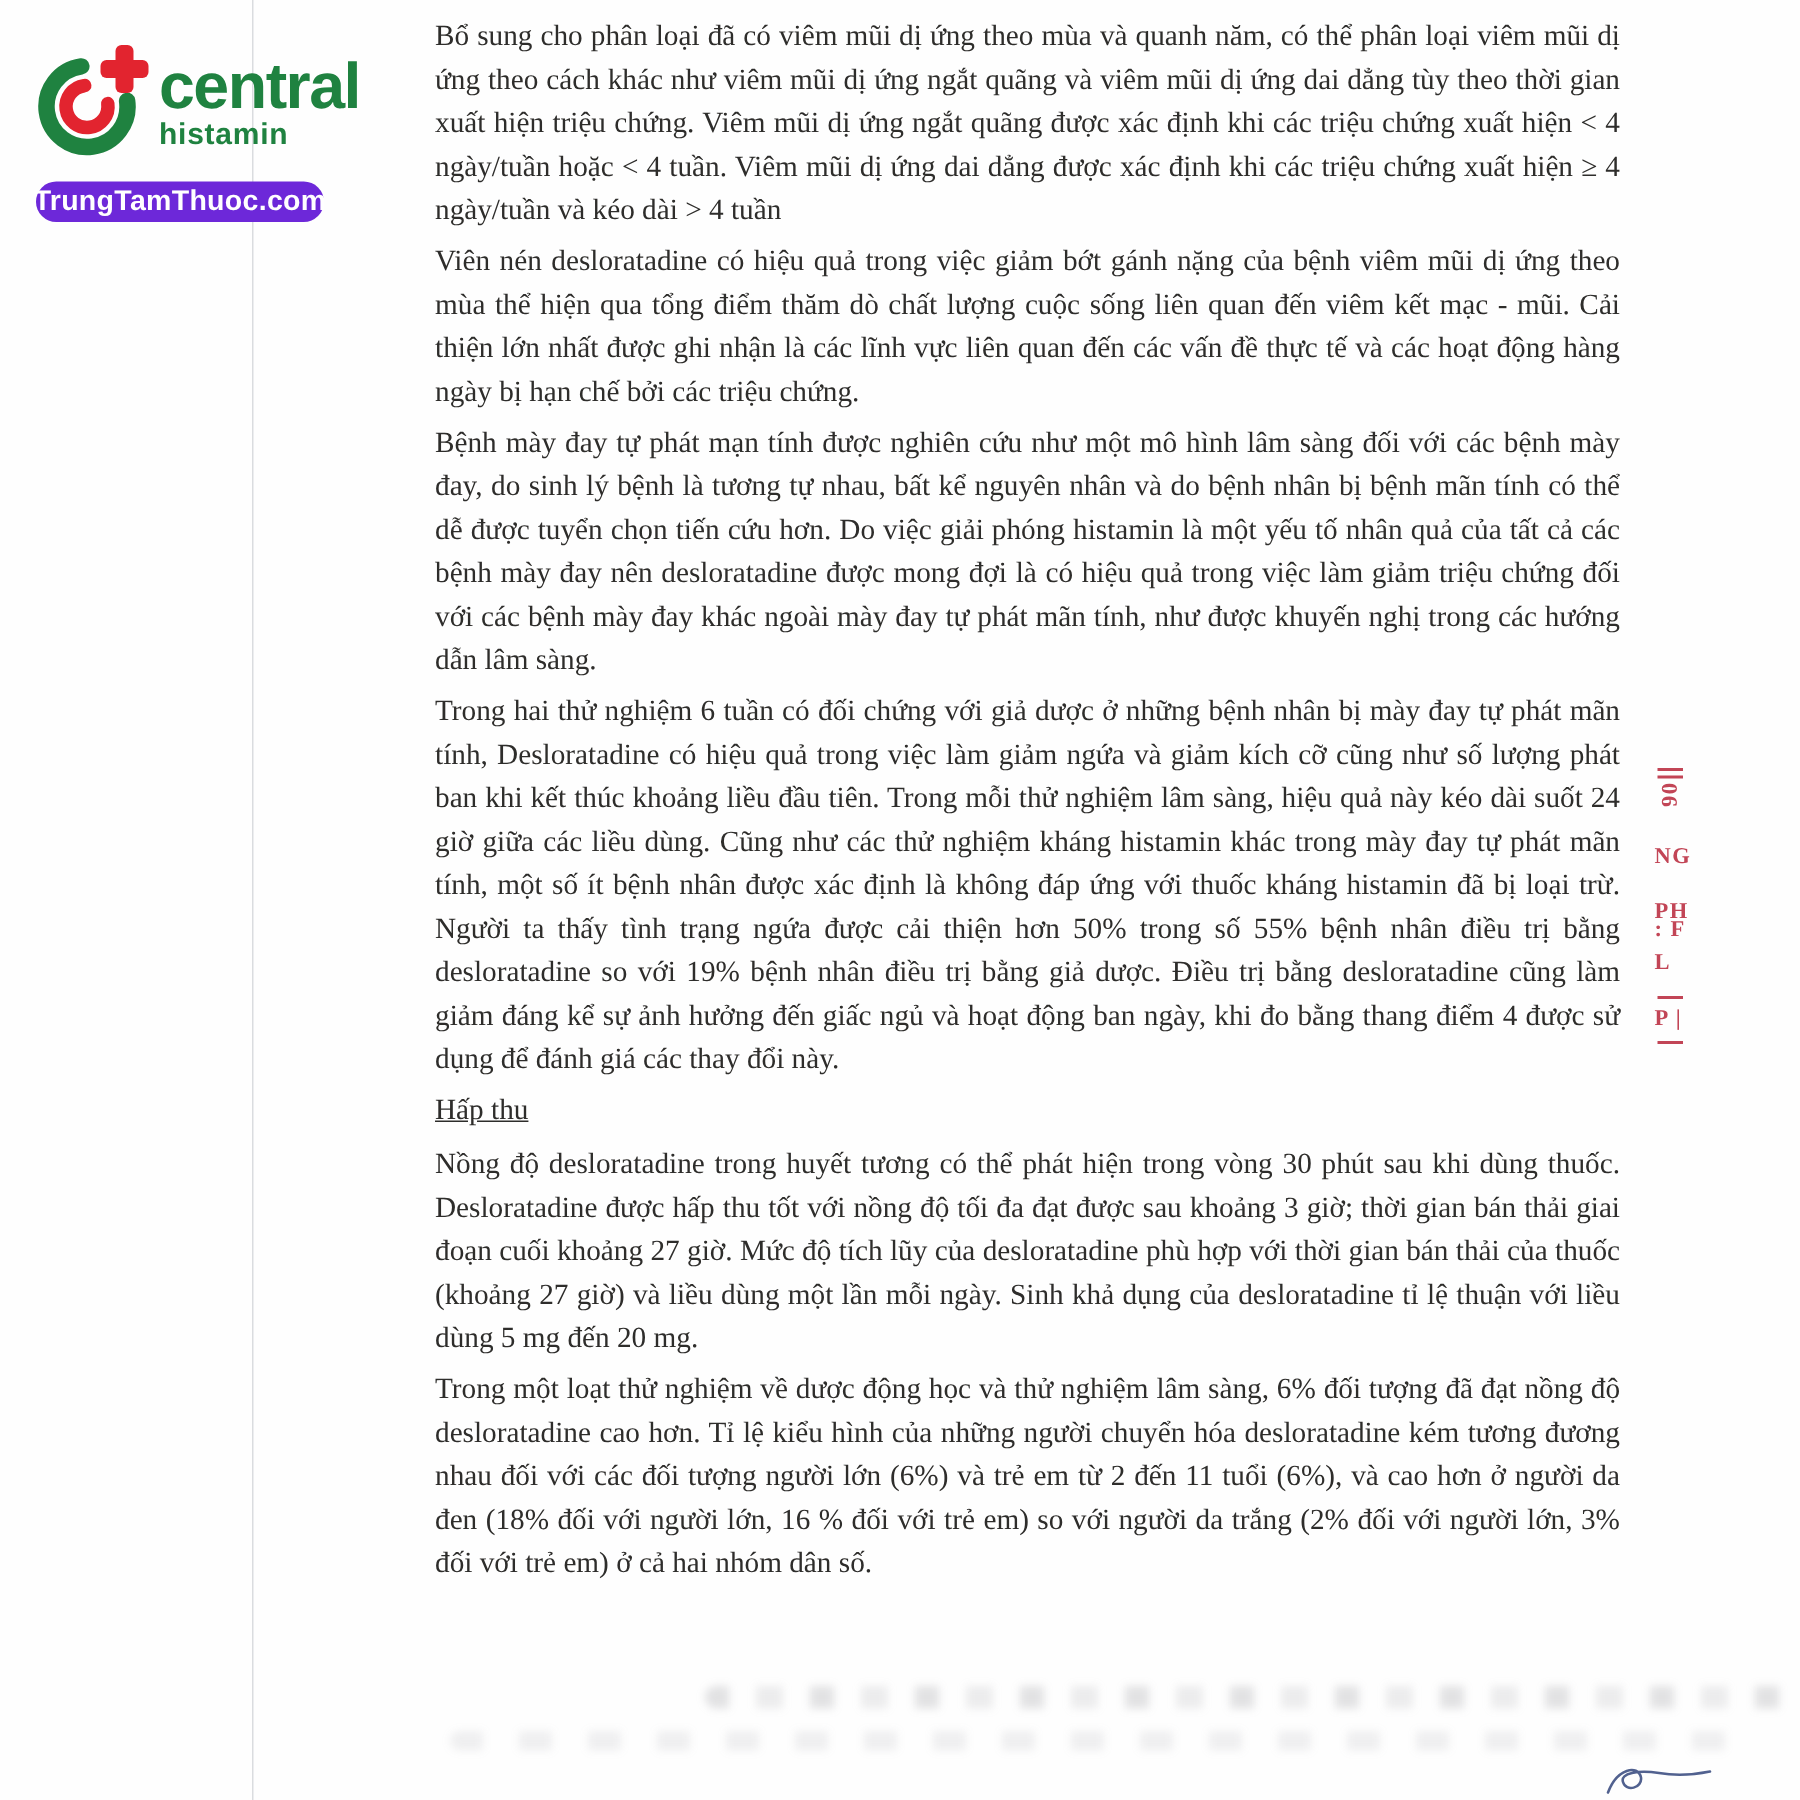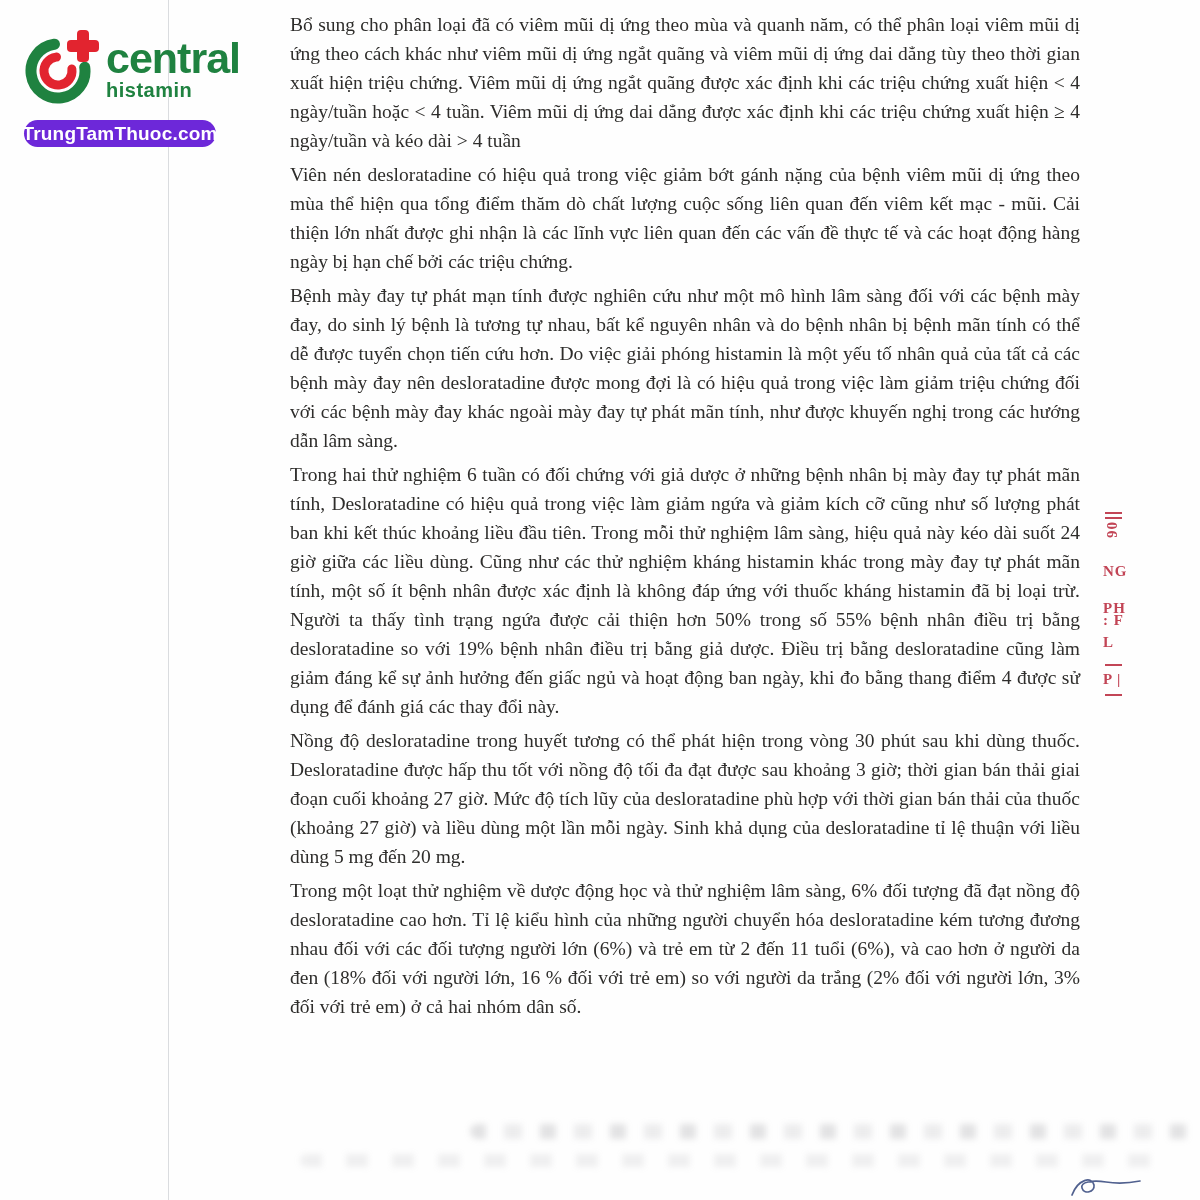--- a/index.html
+++ b/index.html
@@ -99,20 +99,21 @@
     </span>
   </div>
   <div class="logo-banner" style="background:#6d28d9">TrungTamThuoc.com</div>
 </div>
 
 <div class="doc">
   <p>Bổ sung cho phân loại đã có viêm mũi dị ứng theo mùa và quanh năm, có thể phân loại viêm mũi dị ứng theo cách khác như viêm mũi dị ứng ngắt quãng và viêm mũi dị ứng dai dẳng tùy theo thời gian xuất hiện triệu chứng. Viêm mũi dị ứng ngắt quãng được xác định khi các triệu chứng xuất hiện &lt; 4 ngày/tuần hoặc &lt; 4 tuần. Viêm mũi dị ứng dai dẳng được xác định khi các triệu chứng xuất hiện ≥ 4 ngày/tuần và kéo dài &gt; 4 tuần</p>
   <p>Viên nén desloratadine có hiệu quả trong việc giảm bớt gánh nặng của bệnh viêm mũi dị ứng theo mùa thể hiện qua tổng điểm thăm dò chất lượng cuộc sống liên quan đến viêm kết mạc - mũi. Cải thiện lớn nhất được ghi nhận là các lĩnh vực liên quan đến các vấn đề thực tế và các hoạt động hàng ngày bị hạn chế bởi các triệu chứng.</p>
   <p>Bệnh mày đay tự phát mạn tính được nghiên cứu như một mô hình lâm sàng đối với các bệnh mày đay, do sinh lý bệnh là tương tự nhau, bất kể nguyên nhân và do bệnh nhân bị bệnh mãn tính có thể dễ được tuyển chọn tiến cứu hơn. Do việc giải phóng histamin là một yếu tố nhân quả của tất cả các bệnh mày đay nên desloratadine được mong đợi là có hiệu quả trong việc làm giảm triệu chứng đối với các bệnh mày đay khác ngoài mày đay tự phát mãn tính, như được khuyến nghị trong các hướng dẫn lâm sàng.</p>
   <p>Trong hai thử nghiệm 6 tuần có đối chứng với giả dược ở những bệnh nhân bị mày đay tự phát mãn tính, Desloratadine có hiệu quả trong việc làm giảm ngứa và giảm kích cỡ cũng như số lượng phát ban khi kết thúc khoảng liều đầu tiên. Trong mỗi thử nghiệm lâm sàng, hiệu quả này kéo dài suốt 24 giờ giữa các liều dùng. Cũng như các thử nghiệm kháng histamin khác trong mày đay tự phát mãn tính, một số ít bệnh nhân được xác định là không đáp ứng với thuốc kháng histamin đã bị loại trừ. Người ta thấy tình trạng ngứa được cải thiện hơn 50% trong số 55% bệnh nhân điều trị bằng desloratadine so với 19% bệnh nhân điều trị bằng giả dược. Điều trị bằng desloratadine cũng làm giảm đáng kể sự ảnh hưởng đến giấc ngủ và hoạt động ban ngày, khi đo bằng thang điểm 4 được sử dụng để đánh giá các thay đổi này.</p>
+  <div class="subheading">Hấp thu</div>
   <p>Nồng độ desloratadine trong huyết tương có thể phát hiện trong vòng 30 phút sau khi dùng thuốc. Desloratadine được hấp thu tốt với nồng độ tối đa đạt được sau khoảng 3 giờ; thời gian bán thải giai đoạn cuối khoảng 27 giờ. Mức độ tích lũy của desloratadine phù hợp với thời gian bán thải của thuốc (khoảng 27 giờ) và liều dùng một lần mỗi ngày. Sinh khả dụng của desloratadine tỉ lệ thuận với liều dùng 5 mg đến 20 mg.</p>
   <p>Trong một loạt thử nghiệm về dược động học và thử nghiệm lâm sàng, 6% đối tượng đã đạt nồng độ desloratadine cao hơn. Tỉ lệ kiểu hình của những người chuyển hóa desloratadine kém tương đương nhau đối với các đối tượng người lớn (6%) và trẻ em từ 2 đến 11 tuổi (6%), và cao hơn ở người da đen (18% đối với người lớn, 16 % đối với trẻ em) so với người da trắng (2% đối với người lớn, 3% đối với trẻ em) ở cả hai nhóm dân số.</p>
 </div>
 
 <div class="stamp" style="color:#c24556">
   <div class="bar bar-a" style="background:#c24556"></div>
   <div class="bar bar-b" style="background:#c24556"></div>
   <div class="frag frag-06">06</div>
   <div class="frag frag-ng">NG</div>
   <div class="frag frag-ph">PH</div>

